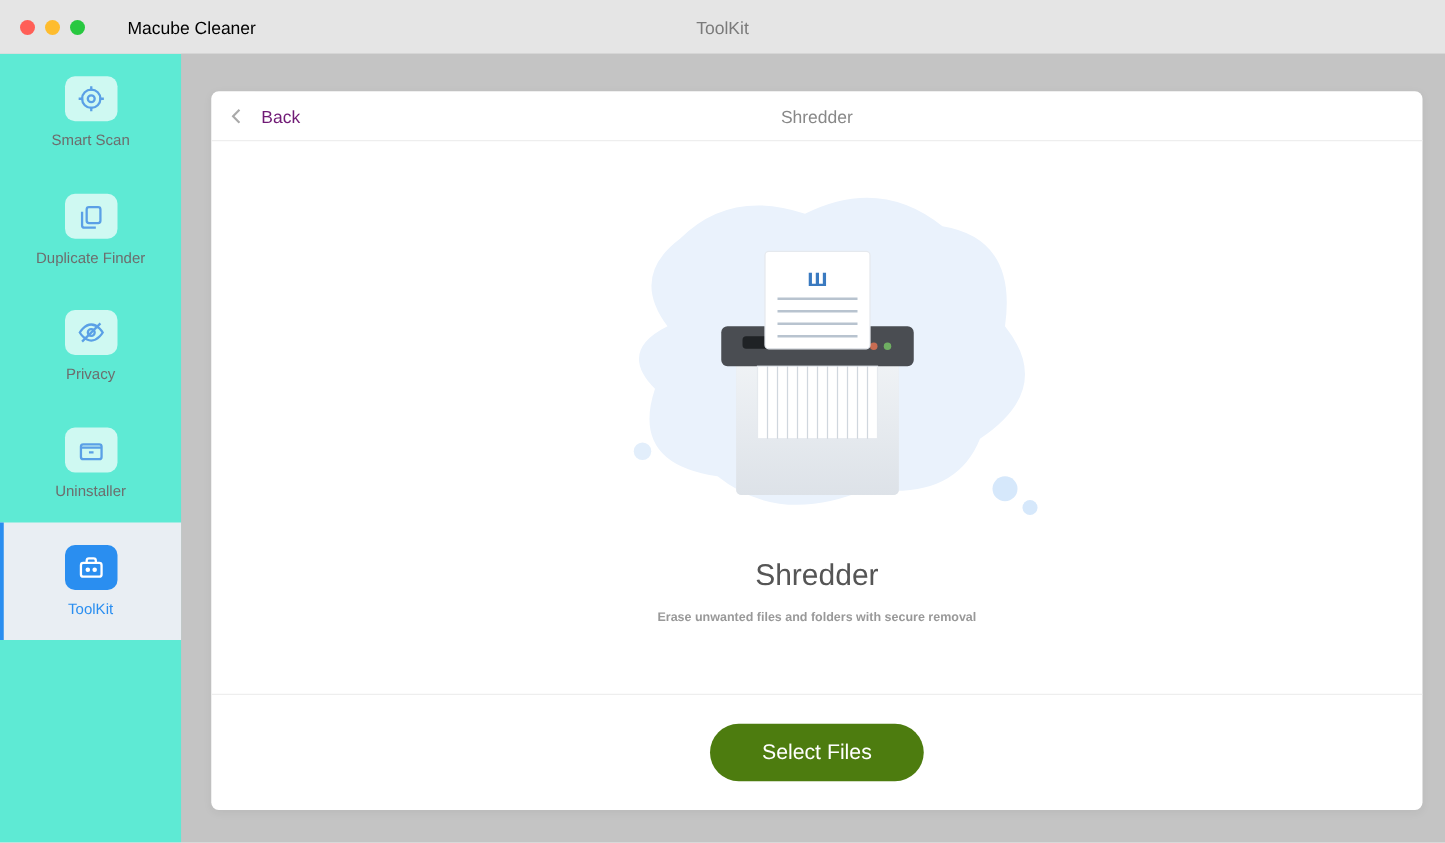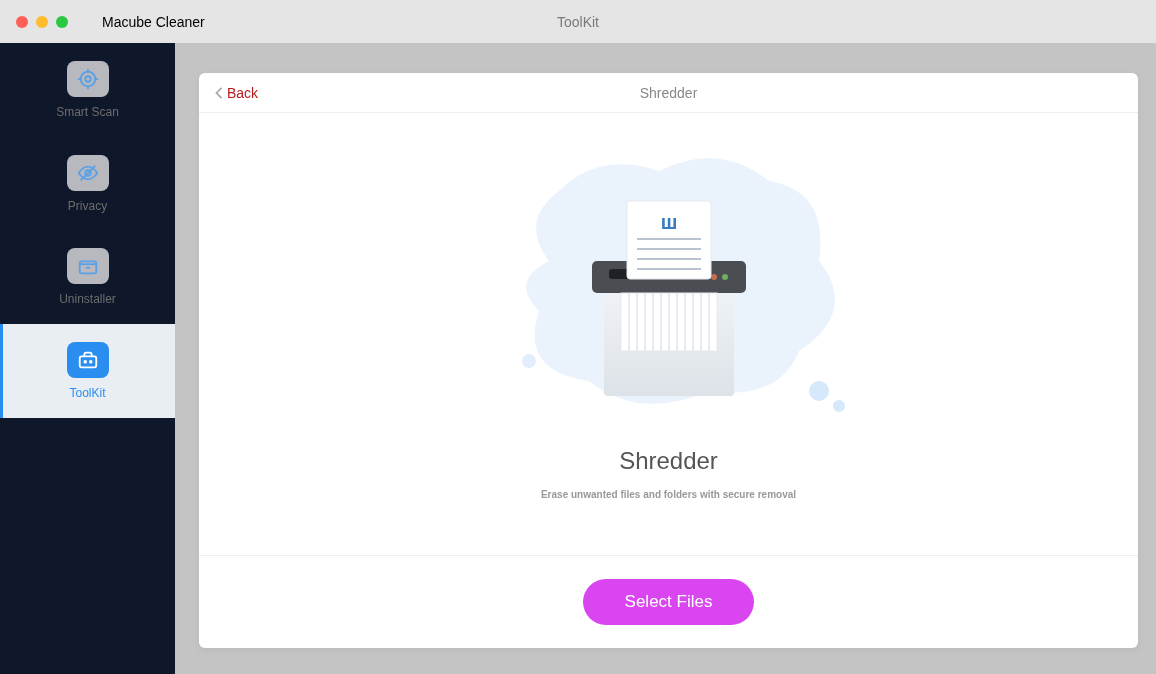--- a/index.html
+++ b/index.html
@@ -42,22 +42,22 @@
       left: 50%;
       transform: translateX(-50%);
       color: #7a7a7a;
       font-size: 14px;
     }
     .app-body {
       display: flex;
       height: calc(674px - 43px);
     }
     .sidebar {
-      width: 175px;
-      background: #0f172a;
+      width: 145px;
+      background: #5eead4;
       display: flex;
       flex-direction: column;
     }
     .sidebar-item {
       display: flex;
       flex-direction: column;
       align-items: center;
       justify-content: center;
       height: 93.8px;
       cursor: pointer;
@@ -115,22 +115,22 @@
       height: 40px;
       display: flex;
       align-items: center;
       position: relative;
       border-bottom: 1px solid #eee;
       padding: 0 16px;
     }
     .back-btn {
       display: flex;
       align-items: center;
-      gap: 4px;
-      color: #b91c1c;
+      gap: 16px;
+      color: #701a75;
       font-size: 14px;
       cursor: pointer;
     }
     .card-title {
       position: absolute;
       left: 50%;
       transform: translateX(-50%);
       color: #888;
       font-size: 14px;
     }
@@ -164,21 +164,21 @@
       margin-bottom: 16px;
       font-weight: bold;
     }
     .card-footer {
       height: 92px;
       display: flex;
       align-items: center;
       justify-content: center;
     }
     .primary-btn {
-      background: #d946ef;
+      background: #4d7c0f;
       color: #fff;
       border: none;
       border-radius: 24px;
       padding: 0 42px;
       height: 46px;
       font-size: 17px;
       cursor: pointer;
     }
     svg { display: block; }
   </style>
@@ -206,20 +206,29 @@
           <line x1="12" y1="1" x2="12" y2="5"></line>
             <line x1="12" y1="19" x2="12" y2="23"></line>
           <line x1="1" y1="12" x2="5" y2="12"></line>
             <line x1="19" y1="12" x2="23" y2="12"></line>
         </svg>
       </div>
       <div class="sidebar-label">Smart Scan</div>
     </div>
 
 
+    <div class="sidebar-item">
+      <div class="sidebar-icon-box">
+        <svg width="22" height="22" viewBox="0 0 24 24" fill="none" stroke="#5aa0e6" stroke-width="2">
+          <rect x="8" y="4" width="12" height="14" rx="2"></rect>
+          <path d="M4 8v12a2 2 0 0 0 2 2h10"></path>
+        </svg>
+      </div>
+      <div class="sidebar-label">Duplicate Finder</div>
+    </div>
 
     <div class="sidebar-item">
       <div class="sidebar-icon-box">
         <svg width="22" height="22" viewBox="0 0 24 24" fill="none" stroke="#5aa0e6" stroke-width="2">
           <path d="M2 12s4-7 10-7 10 7 10 7-4 7-10 7S2 12 2 12z"></path>
           <circle cx="12" cy="12" r="3"></circle>
           <line x1="4" y1="20" x2="20" y2="4"></line>
         </svg>
       </div>
       <div class="sidebar-label">Privacy</div>

